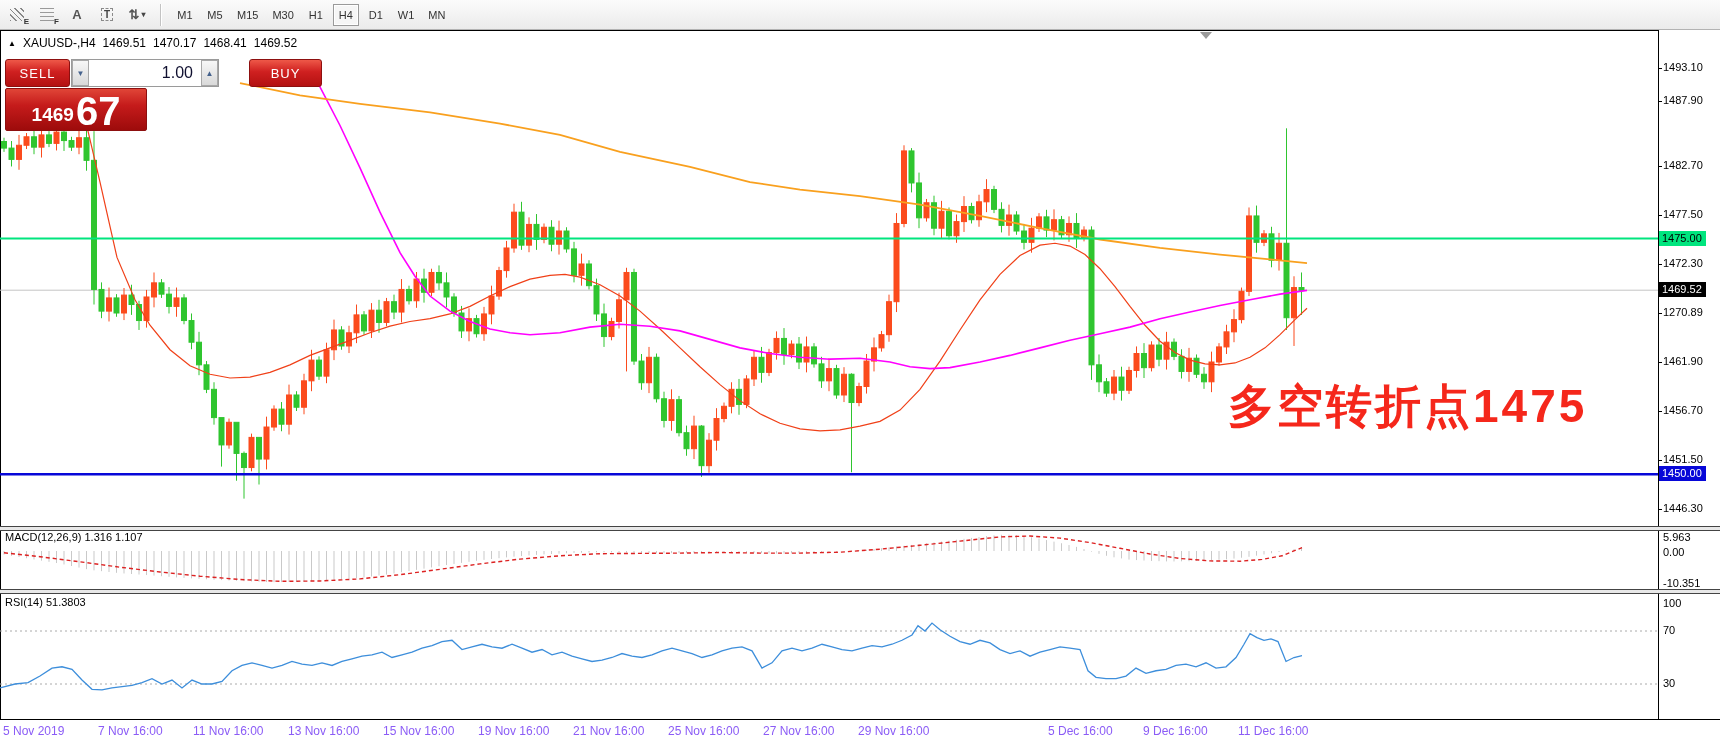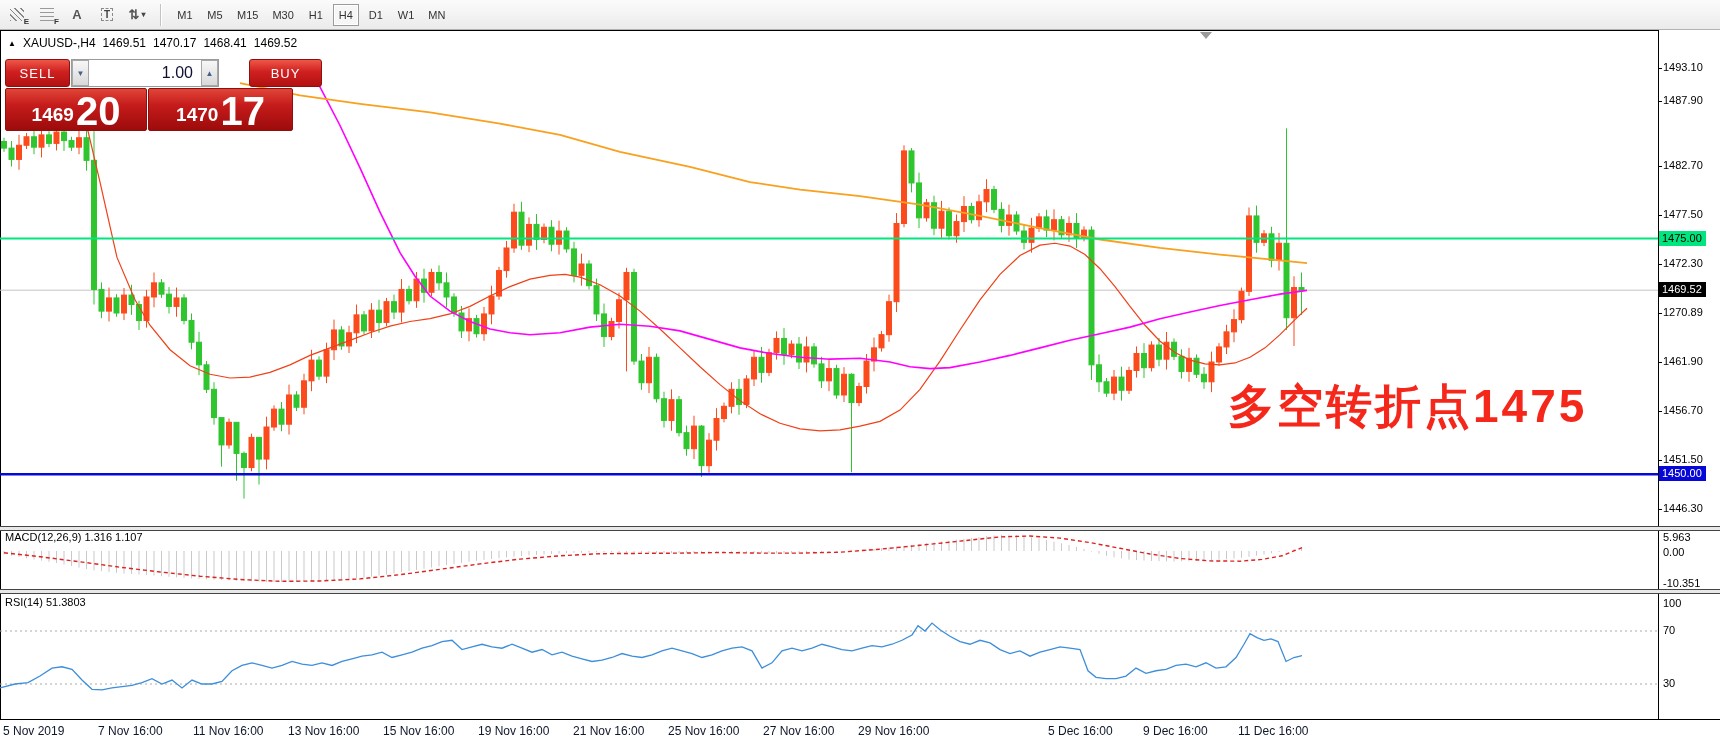--- a/index.html
+++ b/index.html
@@ -59,21 +59,21 @@
   .pt:before{content:'';position:absolute;left:-5px;top:7px;width:4px;height:1px;background:#000;}
   .badge{position:absolute;left:0;font-size:11px;padding:1px 4px 2px 3px;white-space:nowrap;}
   
   .ind-label{position:absolute;left:5px;font-size:11px;color:#000;z-index:4;}
   .ind-scale{position:absolute;left:1663px;font-size:11px;color:#000;}
   
   #annotation{position:absolute;left:1228px;top:376px;font-size:46px;font-weight:bold;
     letter-spacing:3px;z-index:5;white-space:nowrap;}
   
   #time-axis{position:absolute;left:0;top:720px;width:1720px;height:25px;background:#fff;}
-  .t-label{position:absolute;top:4px;font-size:12px;color:#0f172a;white-space:nowrap;}
+  .t-label{position:absolute;top:4px;font-size:12px;color:#8b5cf6;white-space:nowrap;}
   
   #shift-marker{position:absolute;left:1200px;top:32px;width:0;height:0;
     border-left:6px solid transparent;border-right:6px solid transparent;border-top:7px solid #9b9b9b;}
 </style>
 </head>
 <body>
 
 <div id="app">
 
   <div id="toolbar">
@@ -656,25 +656,21 @@
   <div id="trade-panel">
     <div id="sell-btn" class="tp-btn">SELL</div>
     <div id="vol-box">
       <span class="spin">▼</span>
       <input id="vol-input" value="1.00" style="">
       <span class="spin">▲</span>
     </div>
     <div id="buy-btn" class="tp-btn">BUY</div>
     <div id="sell-price-box" class="price-box">
       <span class="p-small">1469</span>
-      <span class="p-big">20</span>
-    </div>
-    <div id="buy-price-box" class="price-box">
-      <span class="p-small">1470</span>
-      <span class="p-big">17</span>
+      <span class="p-big">67</span>
     </div>
   </div>
 
   <div id="annotation" style="color: rgb(245, 39, 27);">多空转折点1475</div>
 
   <div class="ind-label" style="top:531px;">MACD(12,26,9) 1.316 1.107</div>
   <div class="ind-label" style="top:596px;">RSI(14) 51.3803</div>
   <div class="ind-scale" style="top:531px;">5.963</div>
   <div class="ind-scale" style="top:546px;">0.00</div>
   <div class="ind-scale" style="top:577px;">-10.351</div>

